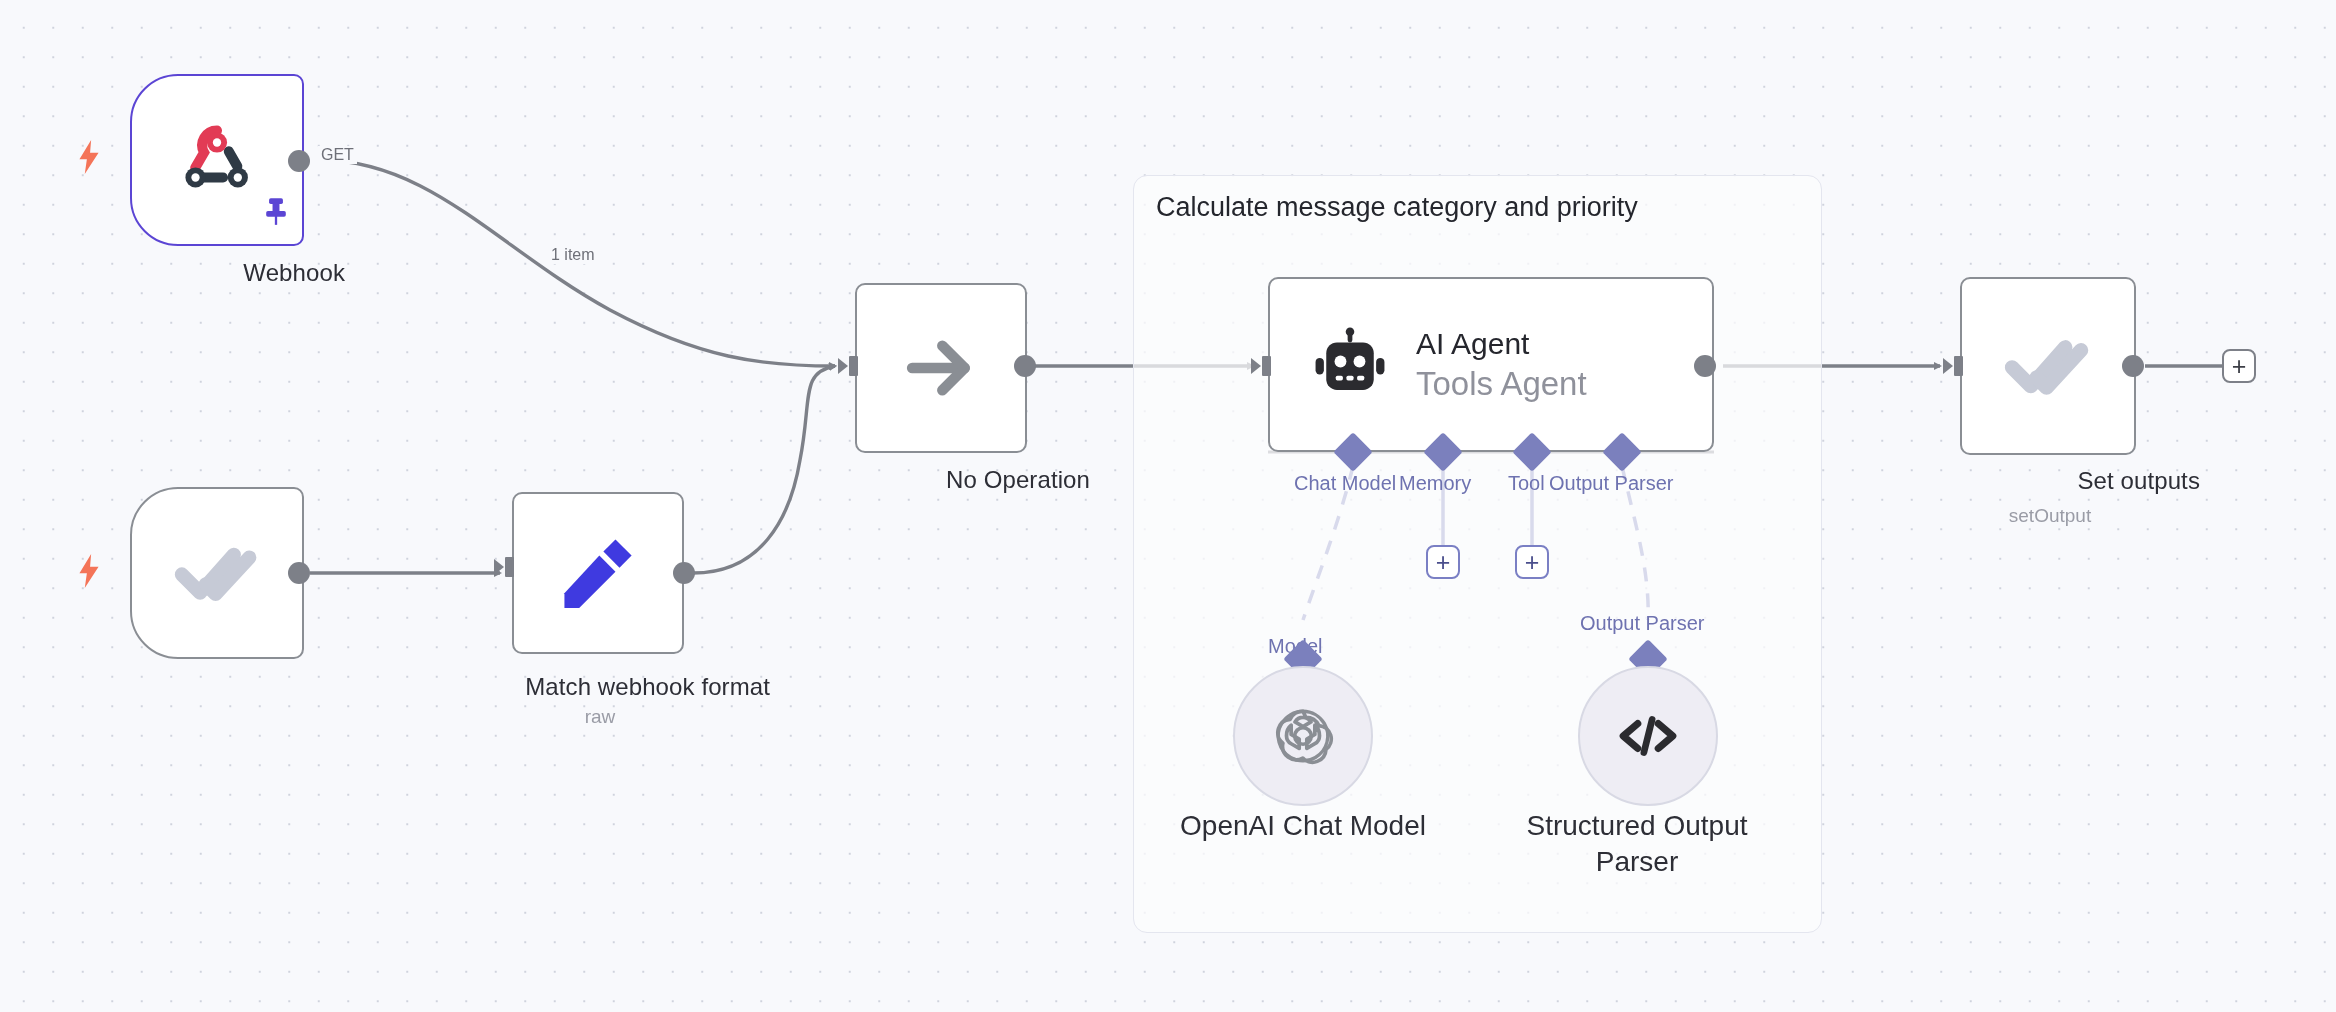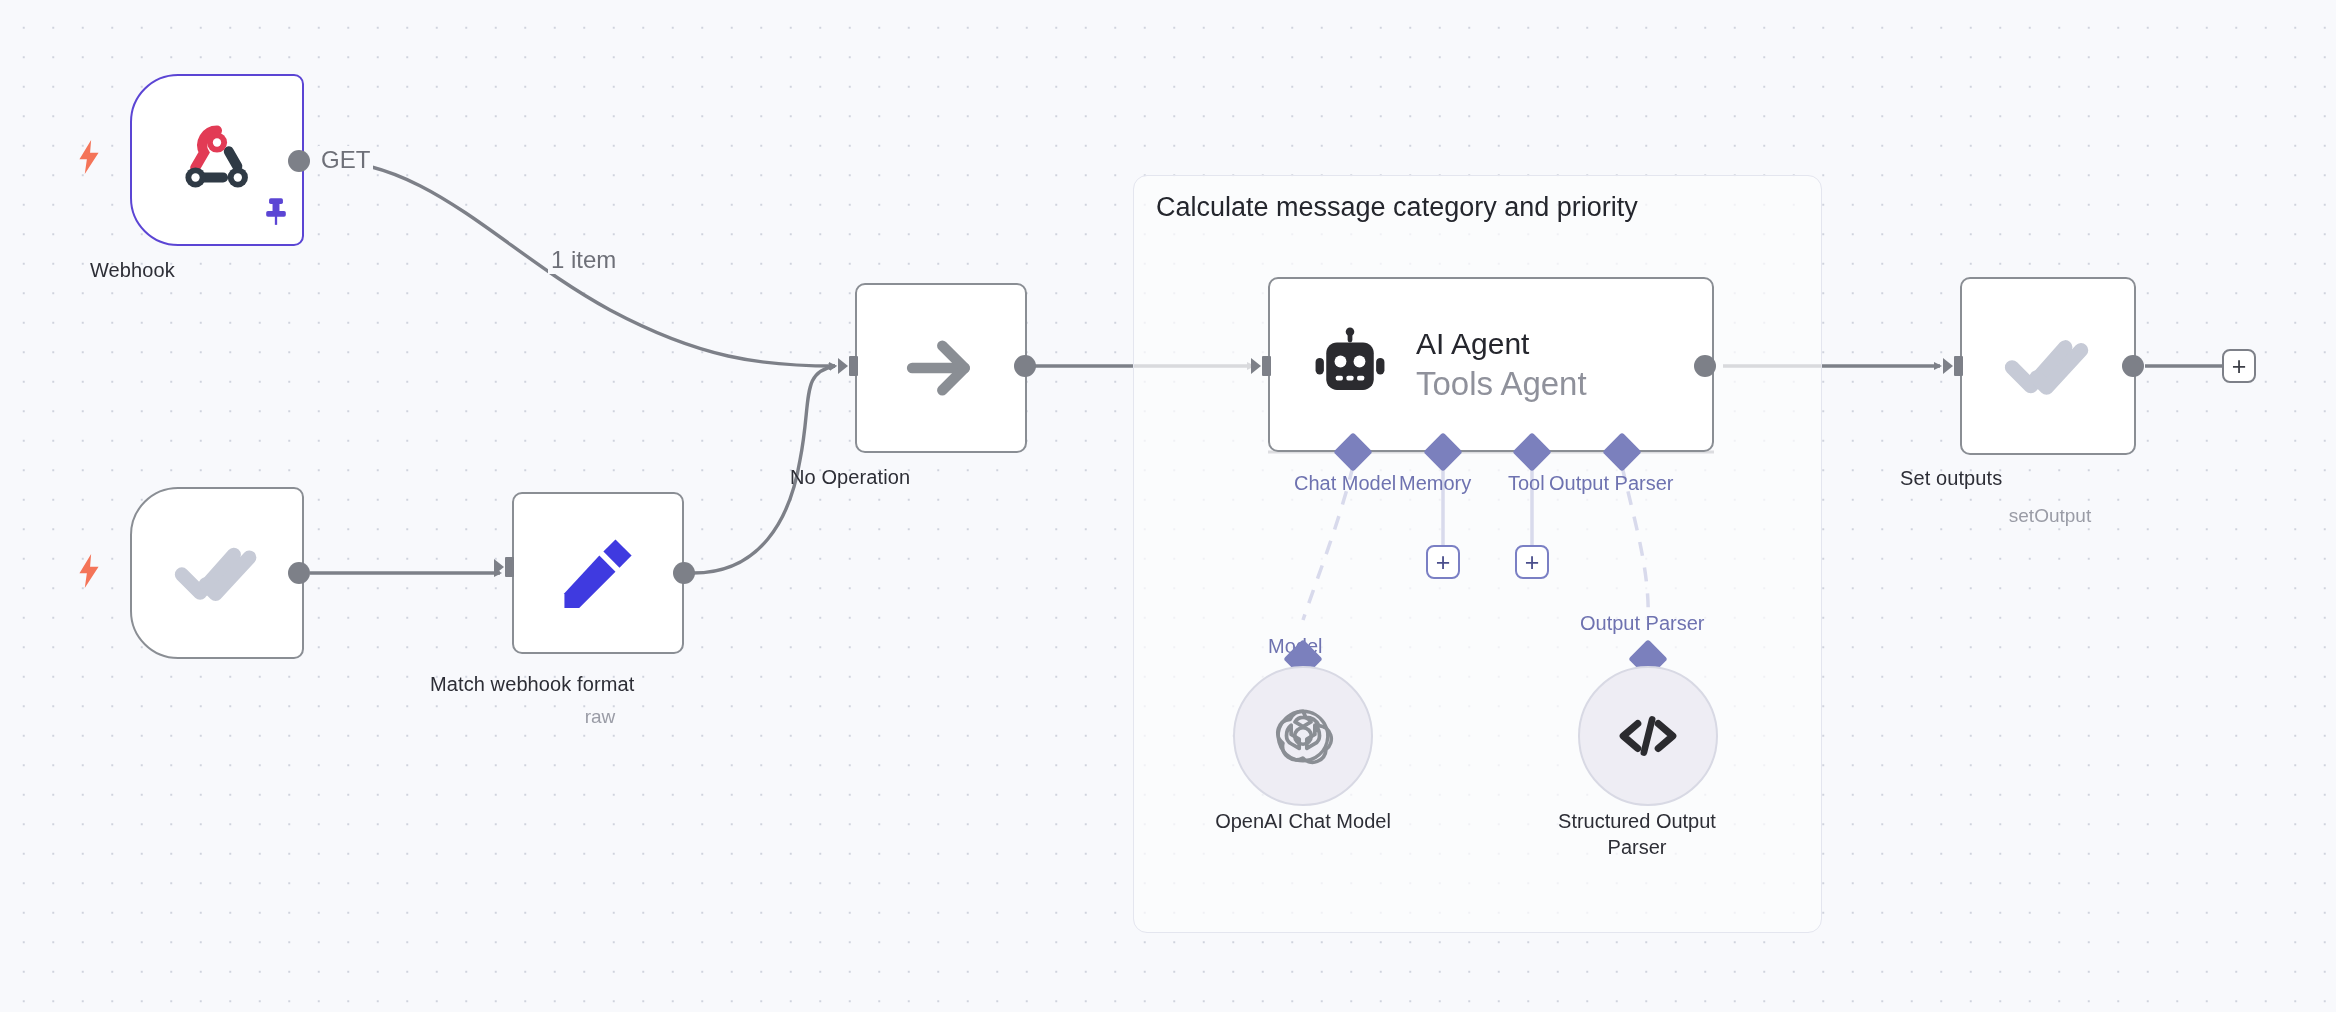--- a/index.html
+++ b/index.html
@@ -29,23 +29,23 @@
     border-radius: 10px;
     display: flex; align-items: center; justify-content: center;
   }
   .node.trigger {
     border-radius: 48px 10px 10px 48px;
   }
   .node.webhook { border-color: #5b45d4; }
 
   .node-label {
     position: absolute;
-    text-align: left;
+    text-align: right;
     color: #2d2e36;
-    font-size: 20px;
+    font-size: 24px;
     line-height: 1.28;
     letter-spacing: .1px;
     white-space: pre-line;
   }
   .node-sub {
     position: absolute;
     text-align: center;
     color: #9a9ca6;
     font-size: 19px;
   }
@@ -109,26 +109,26 @@
   }
 
   
   .circle-node {
     position: absolute;
     width: 140px; height: 140px; border-radius: 50%;
     background: #eeedf4; border: 2px solid #d8d9e4;
     display: flex; align-items: center; justify-content: center;
   }
   .circle-label {
-    position: absolute; text-align: center; font-size: 20px;
+    position: absolute; text-align: center; font-size: 28px;
     color: #2d2e36; line-height: 1.3; white-space: pre-line;
   }
 
   .edge-label {
-    position: absolute; font-size: 24px; color: #6e7078;
+    position: absolute; font-size: 16px; color: #6e7078;
     background: #f8f9fc; padding: 0 3px;
   }
 </style>
 </head>
 <body>
 
 <div id="canvas">
 
   <svg id="edges" viewBox="0 0 2336 1012">
     <defs>

